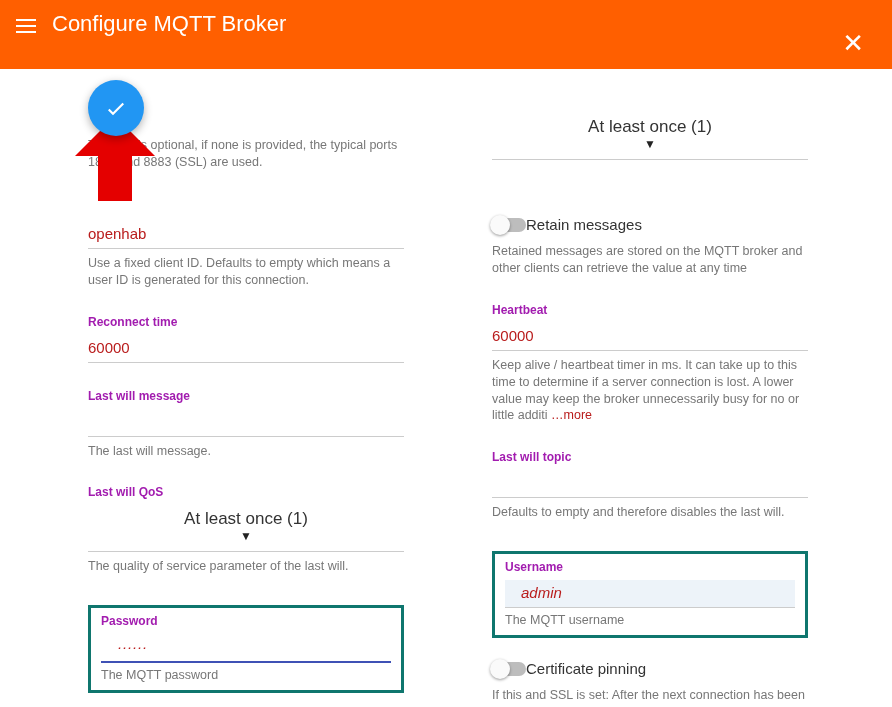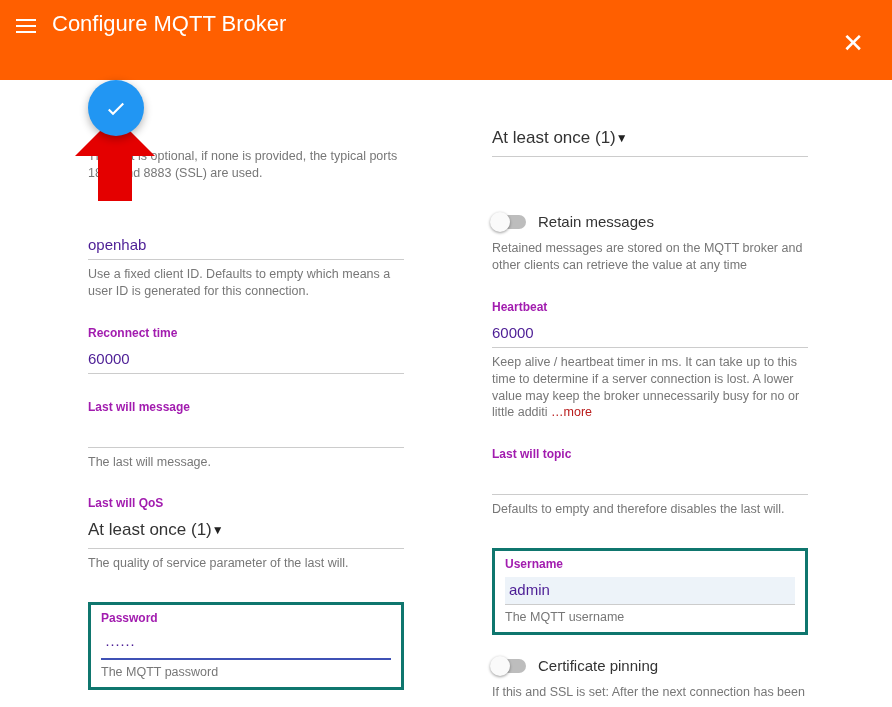--- a/index.html
+++ b/index.html
@@ -7,21 +7,21 @@
     font-family: "Helvetica Neue", Arial, sans-serif;
     background: #fff;
     width: 892px;
     height: 707px;
     overflow: hidden;
     position: relative;
     color: #212121;
   }
   .header {
     background: #ff5f00;
-    height: 80px;
+    height: 69px;
     display: flex;
     align-items: flex-start;
     padding: 10px 16px 0 16px;
     color: #fff;
     position: relative;
   }
   .menu-icon {
     width: 24px; height: 24px;
     display: flex; flex-direction: column; justify-content: center;
     gap: 4px;
@@ -94,49 +94,50 @@
     display: block;
   }
   .field-input {
     width: 100%;
     border: none;
     border-bottom: 1px solid #ccc;
     font-size: 15px;
     padding: 4px 0 6px 0;
     outline: none;
     background: transparent;
-    color: #4c1d95;
+    color: #b91c1c;
   }
   .help-text {
     font-size: 12.5px;
     color: #777;
     margin-top: 6px;
     line-height: 1.35;
   }
   .more-link { color: #b91c1c; cursor: pointer; }
   .select-row {
     display: flex;
     align-items: center;
     justify-content: flex-start;
     border-bottom: 1px solid #ccc;
     padding: 4px 0 8px 0;
     cursor: pointer;
+    flex-direction: column;
   }
   .select-value {
     font-size: 17px;
     color: #333;
   }
   .caret {
     font-size: 12px;
     color: #222;
   }
   .toggle-row {
     display: flex;
     align-items: center;
-    gap: 12px;
+    gap: 0;
     margin-top: 20px;
   }
   .toggle {
     width: 34px; height: 14px;
     background: #bdbdbd;
     border-radius: 10px;
     position: relative;
     cursor: pointer;
   }
   .toggle::after {
@@ -147,21 +148,21 @@
     border-radius: 50%;
     top: -3px; left: -2px;
     box-shadow: 0 1px 3px rgba(0,0,0,0.4);
   }
   .toggle-label { font-size: 15px; color: #333; }
   .highlight-box {
     border: 3px solid #0f766e;
     padding: 6px 10px 6px 10px;
     margin-bottom: 18px;
   }
-  .highlight-box .field-input { background: #edf3f9; padding-left:4px; padding-right:4px; }
+  .highlight-box .field-input { background: #edf3f9; padding-left:16px; padding-right:4px;font-style:italic; }
   .highlight-box.pw .field-input { background: transparent; border-bottom: 2px solid #3f51b5; }
   .port-help-top {
     font-size: 12.5px;
     color: #777;
     margin-top: 58px;
     line-height: 1.35;
   }
   .qos-top-select { margin-top: 34px; }
 </style>
 </head>

